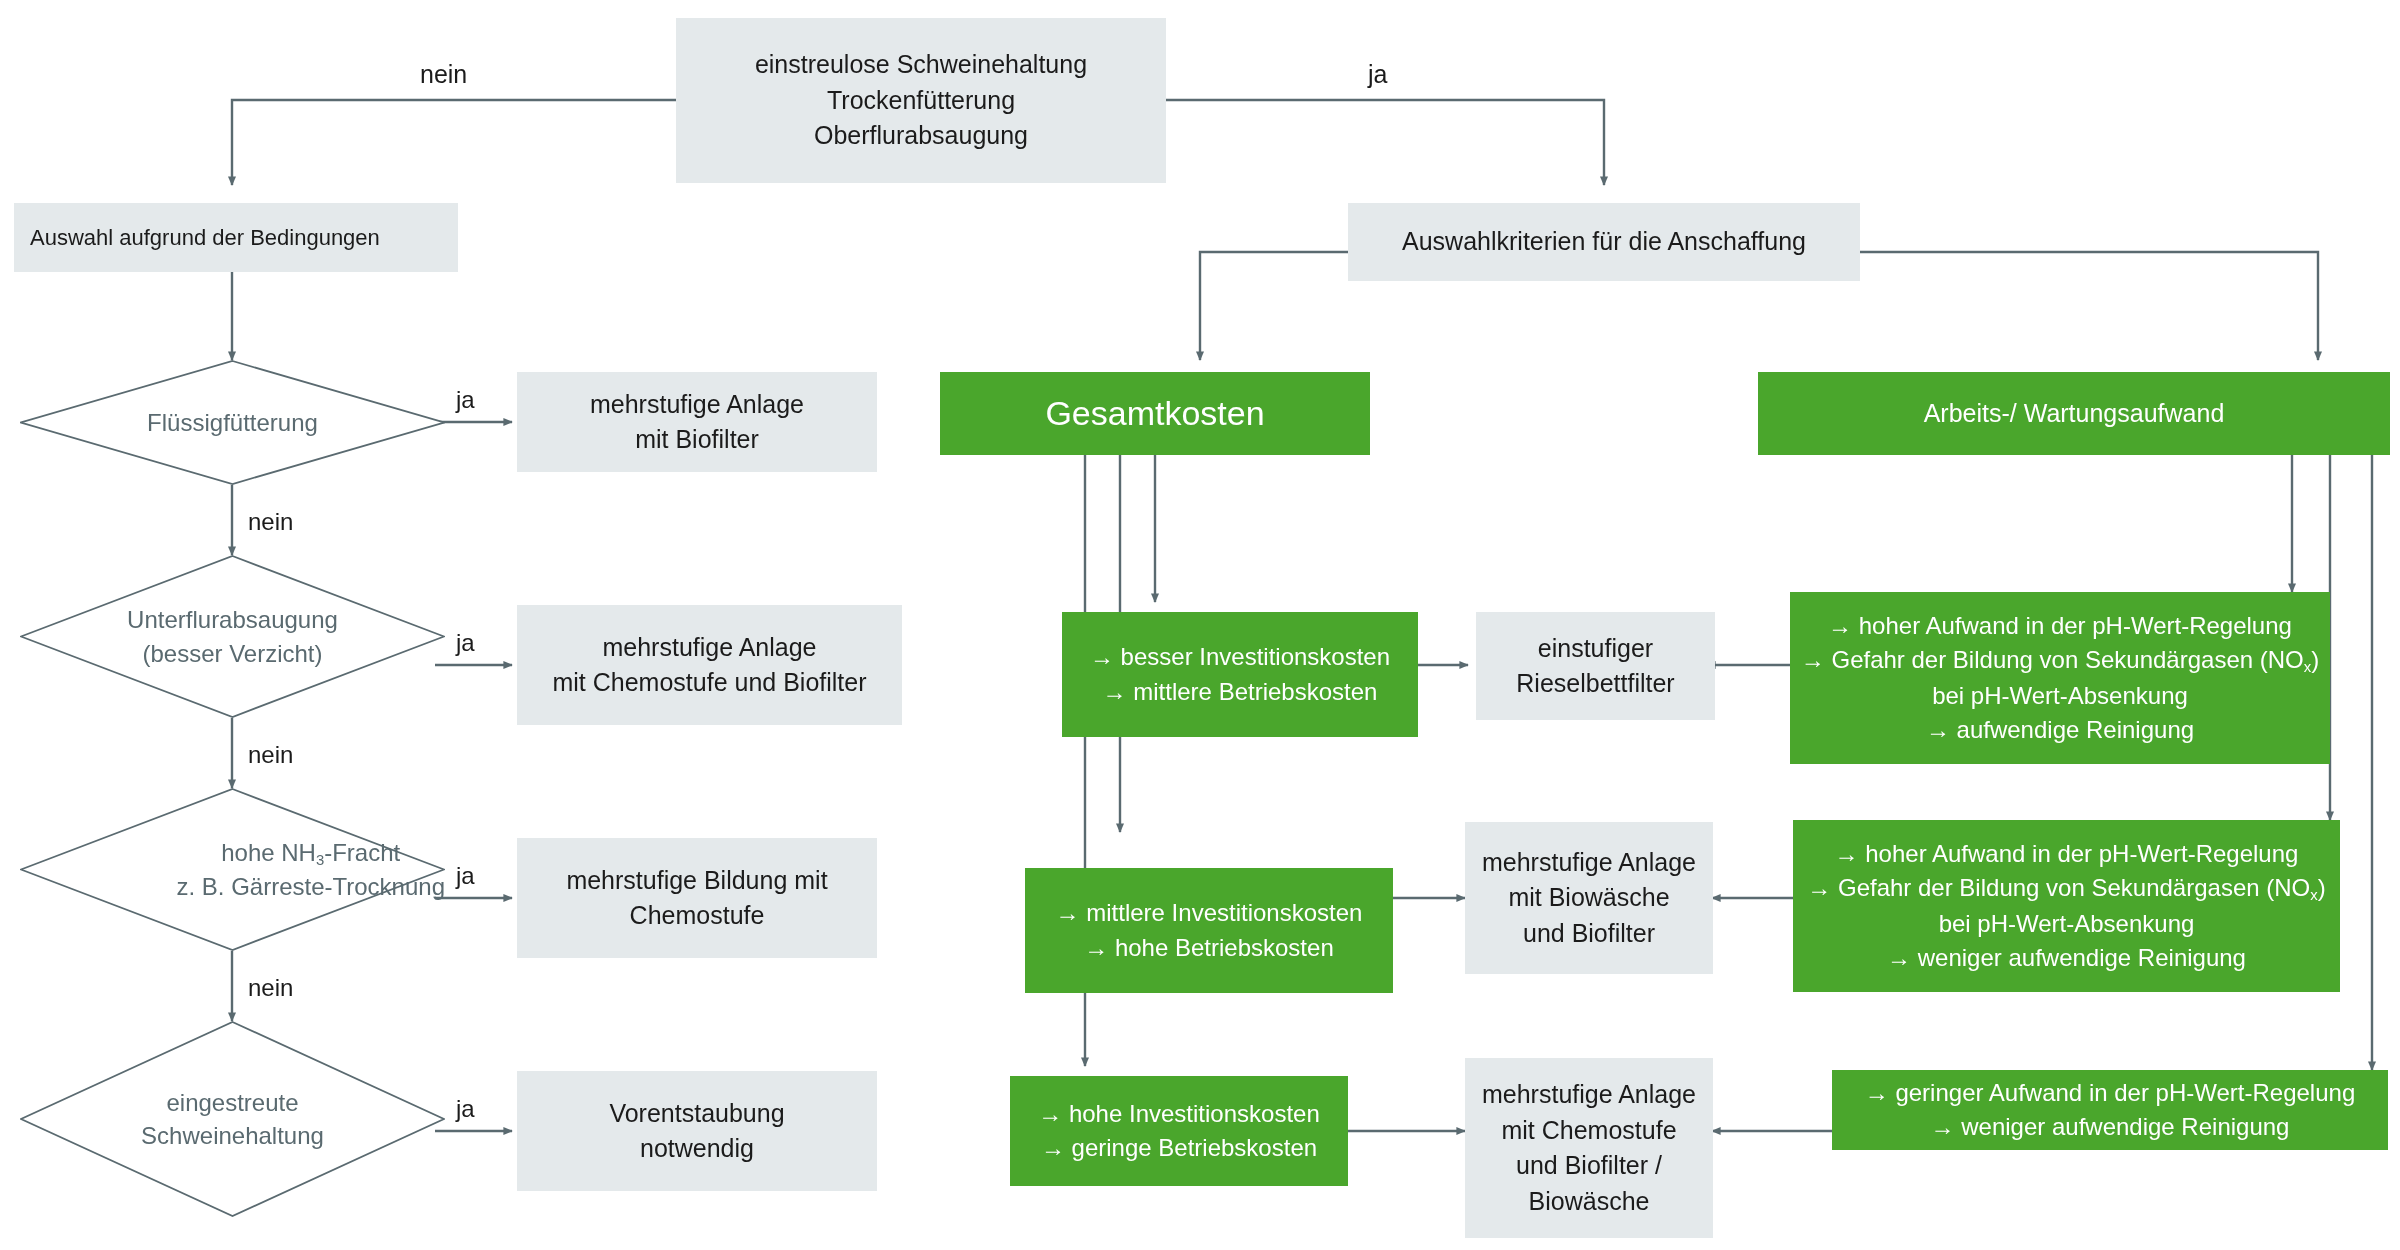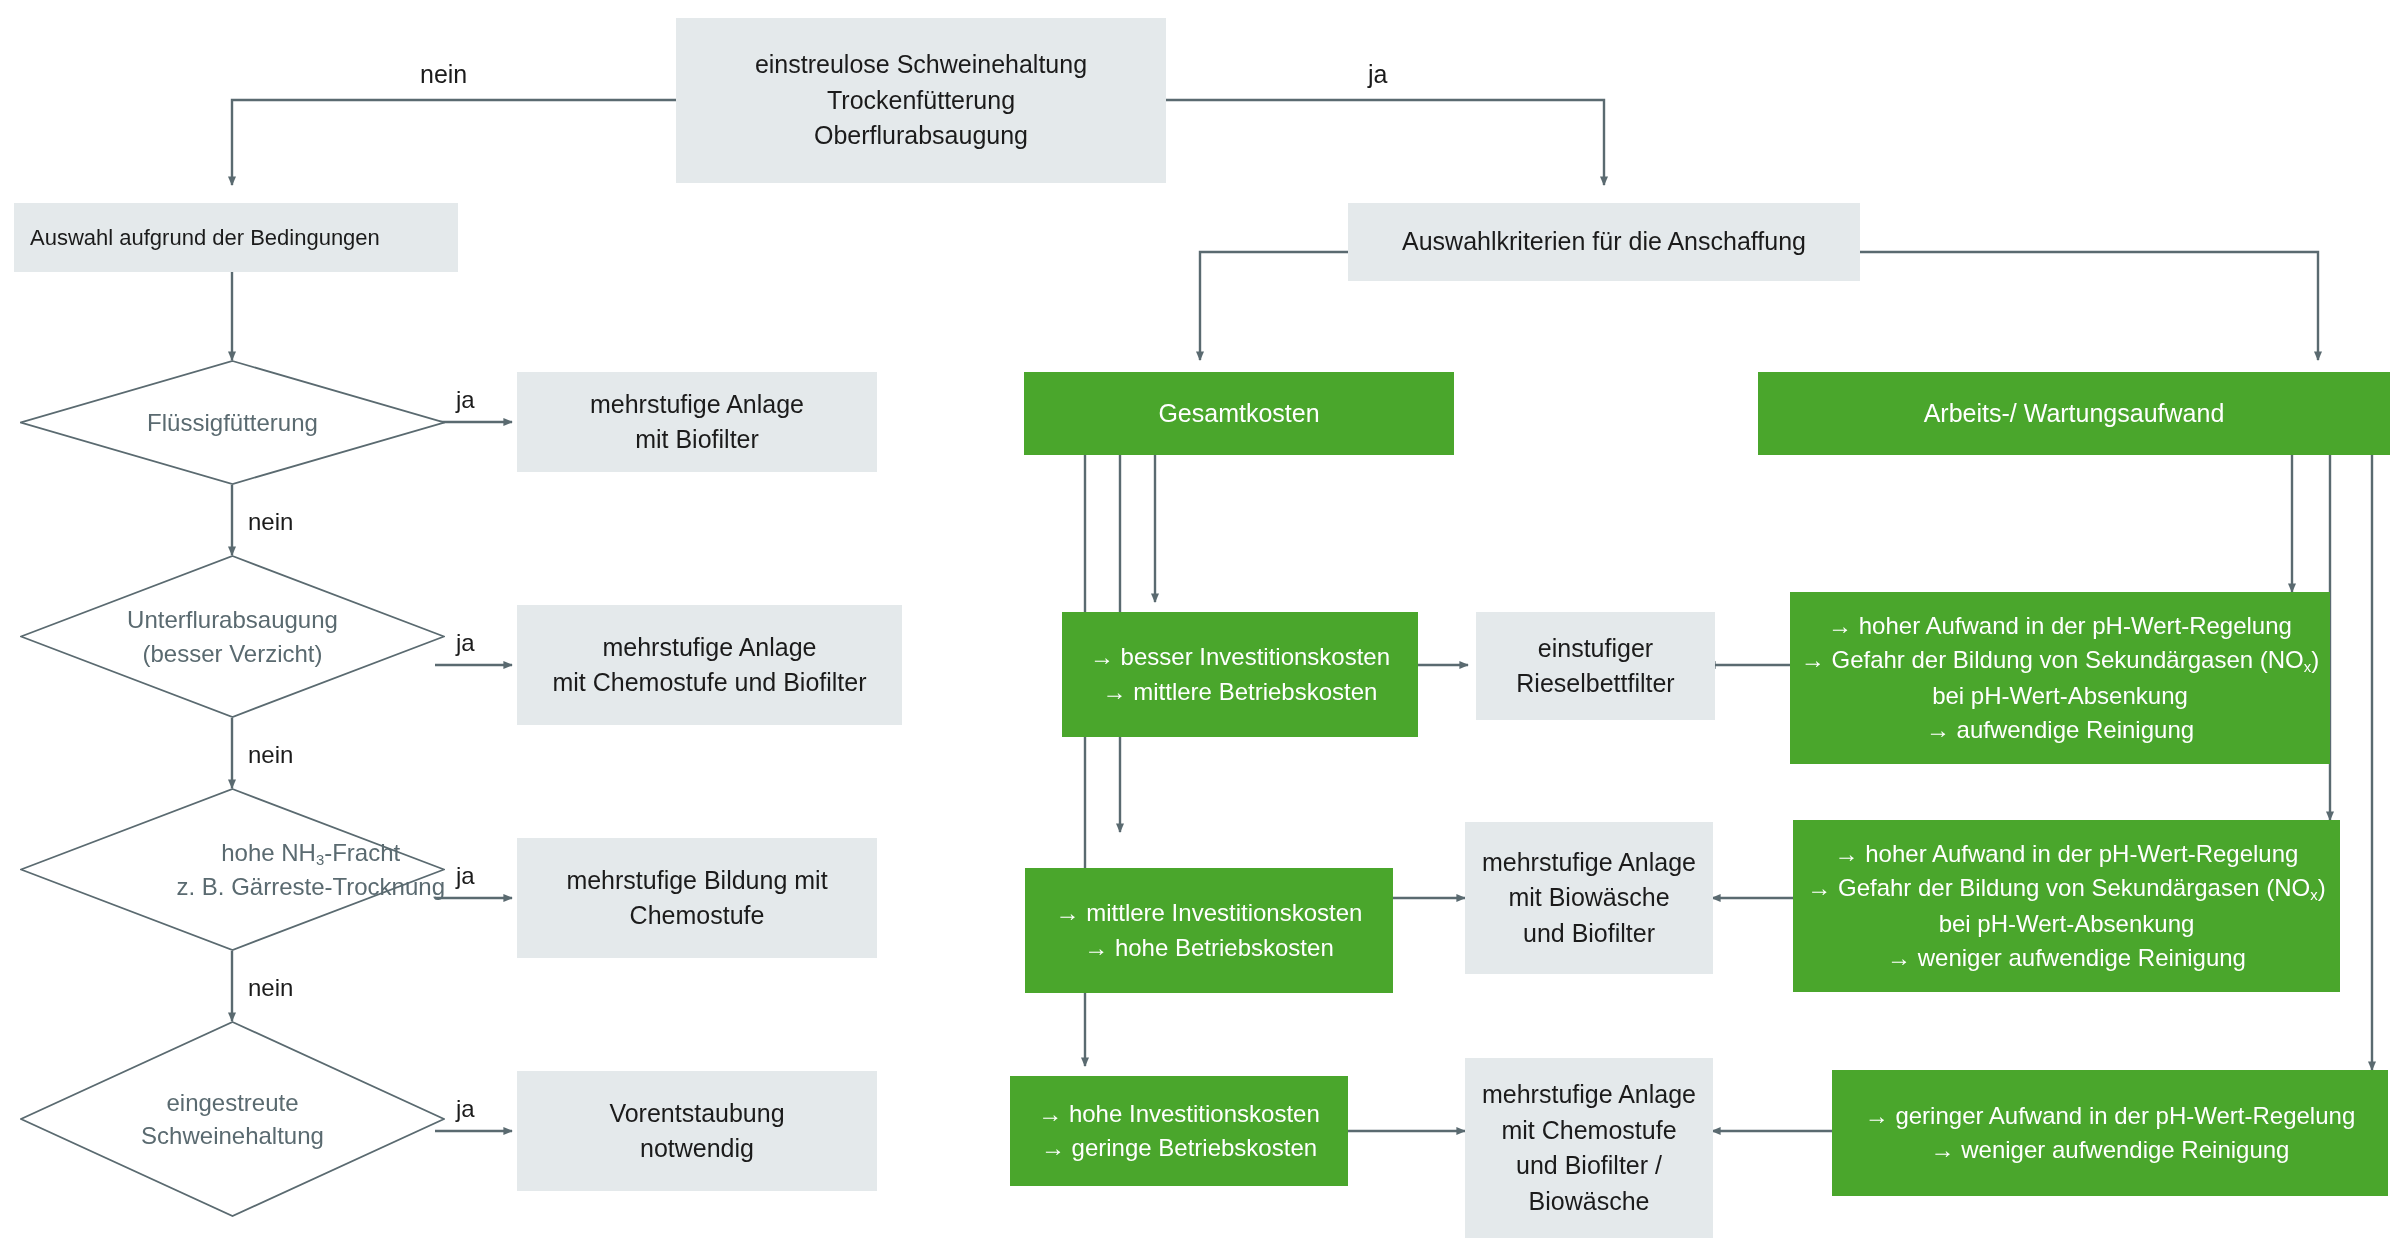--- a/index.html
+++ b/index.html
@@ -174,21 +174,21 @@
       <div>notwendig</div>
     </div>
   </div>
 
   <div class="node gray" style="left:1348px;top:203px;width:512px;height:78px;font-size:25px;">
     <div class="inner">
       <span>Auswahlkriterien für die Anschaffung</span>
     </div>
   </div>
 
-  <div class="node green" style="left:1024px;top:372px;width:430px;height:83px;font-size:25px;">
+  <div class="node green" style="left:940px;top:372px;width:430px;height:83px;font-size:34px;">
     <div class="inner">
       <span>Gesamtkosten</span>
     </div>
   </div>
 
   <div class="node green" style="left:1758px;top:372px;width:632px;height:83px;font-size:25px;">
     <div class="inner">
       <span>Arbeits-/ Wartungsaufwand</span>
     </div>
   </div>
@@ -249,20 +249,20 @@
 
   <div class="node green" style="left:1793px;top:820px;width:547px;height:172px;font-size:24px;">
     <div class="inner">
       <div>→ hoher Aufwand in der pH-Wert-Regelung</div>
       <div><span>→ Gefahr der Bildung von Sekundärgasen (NO</span><sub>x</sub><span>)</span></div>
       <div>bei pH-Wert-Absenkung</div>
       <div>→ weniger aufwendige Reinigung</div>
     </div>
   </div>
 
-  <div class="node green" style="left:1832px;top:1070px;width:556px;height:126px;font-size:24px;">
+  <div class="node green" style="left:1832px;top:1070px;width:556px;height:80px;font-size:24px;">
     <div class="inner">
       <div>→ geringer Aufwand in der pH-Wert-Regelung</div>
       <div>→ weniger aufwendige Reinigung</div>
     </div>
   </div>
 
 </div>
 
 </body></html>

